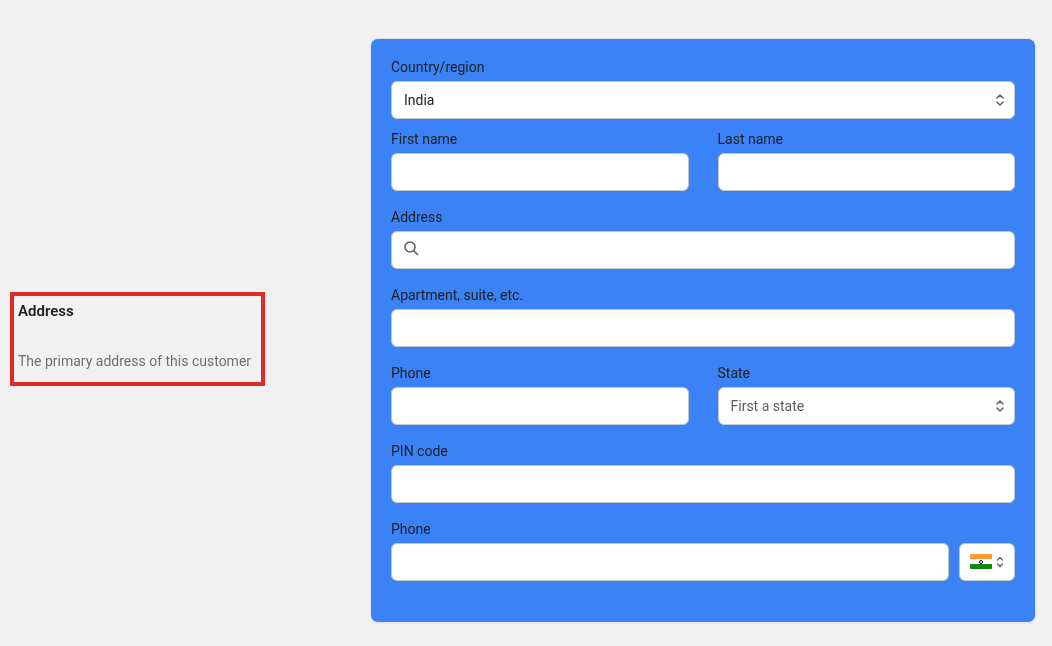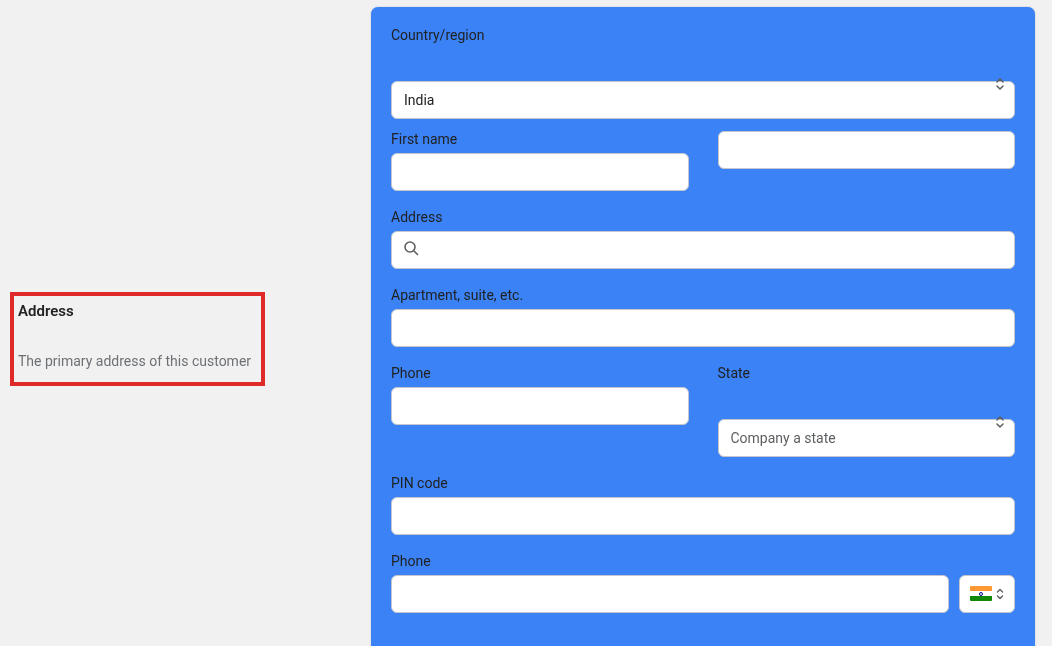--- a/index.html
+++ b/index.html
@@ -82,21 +82,20 @@
       position: relative;
       width: 100%;
     }
     .select {
       appearance: none;
       -webkit-appearance: none;
       padding-right: 49px;
       text-align: left;
       background: #ffffff;
       cursor: pointer;
-      margin-top: 32px;
     }
     .select-text {
       color: #5c5f62;
     }
     .select-icon {
       position: absolute;
       right: 10px;
       top: 50%;
       transform: translateY(-50%);
       pointer-events: none;
@@ -198,20 +197,21 @@
         </span>
       </div>
     </div>
 
     <div class="form-group form-row" style="margin-top:-6px;">
       <div class="form-col">
         <label class="field-label">First name</label>
         <input type="text" class="input" value="" style="">
       </div>
       <div class="form-col">
+        <label class="field-label">Last name</label>
         <input type="text" class="input" value="" style="">
       </div>
     </div>
 
 
     <div class="form-group">
       <label class="field-label">Address</label>
       <div class="search-wrap">
         <span class="search-icon">
           <svg width="16" height="16" viewBox="0 0 16 16">
@@ -230,21 +230,21 @@
 
     <div class="form-group form-row">
       <div class="form-col">
         <label class="field-label">Phone</label>
         <input type="text" class="input" value="" style="">
       </div>
       <div class="form-col">
         <label class="field-label">State</label>
         <div class="select-wrap">
           <button type="button" class="select">
-            <span class="select-text">Company a state</span>
+            <span class="select-text">First a state</span>
           </button>
           <span class="select-icon">
             <svg width="10" height="12" viewBox="0 0 10 12">
                 <path d="M2 4 L5 1 L8 4" stroke="currentColor" stroke-width="1.5" fill="none" stroke-linecap="round" stroke-linejoin="round"></path>
                 <path d="M2 8 L5 11 L8 8" stroke="currentColor" stroke-width="1.5" fill="none" stroke-linecap="round" stroke-linejoin="round"></path>
               </svg>
           </span>
         </div>
       </div>
     </div>

